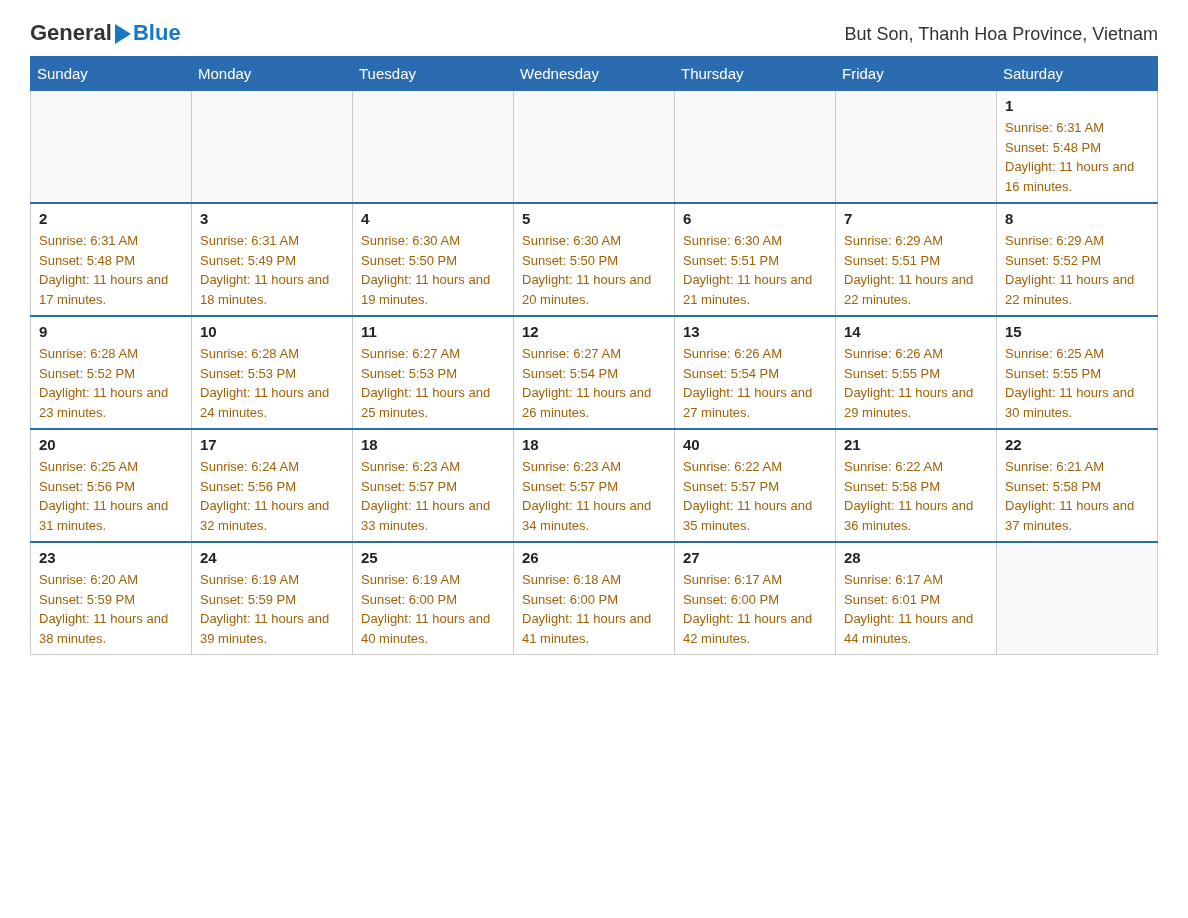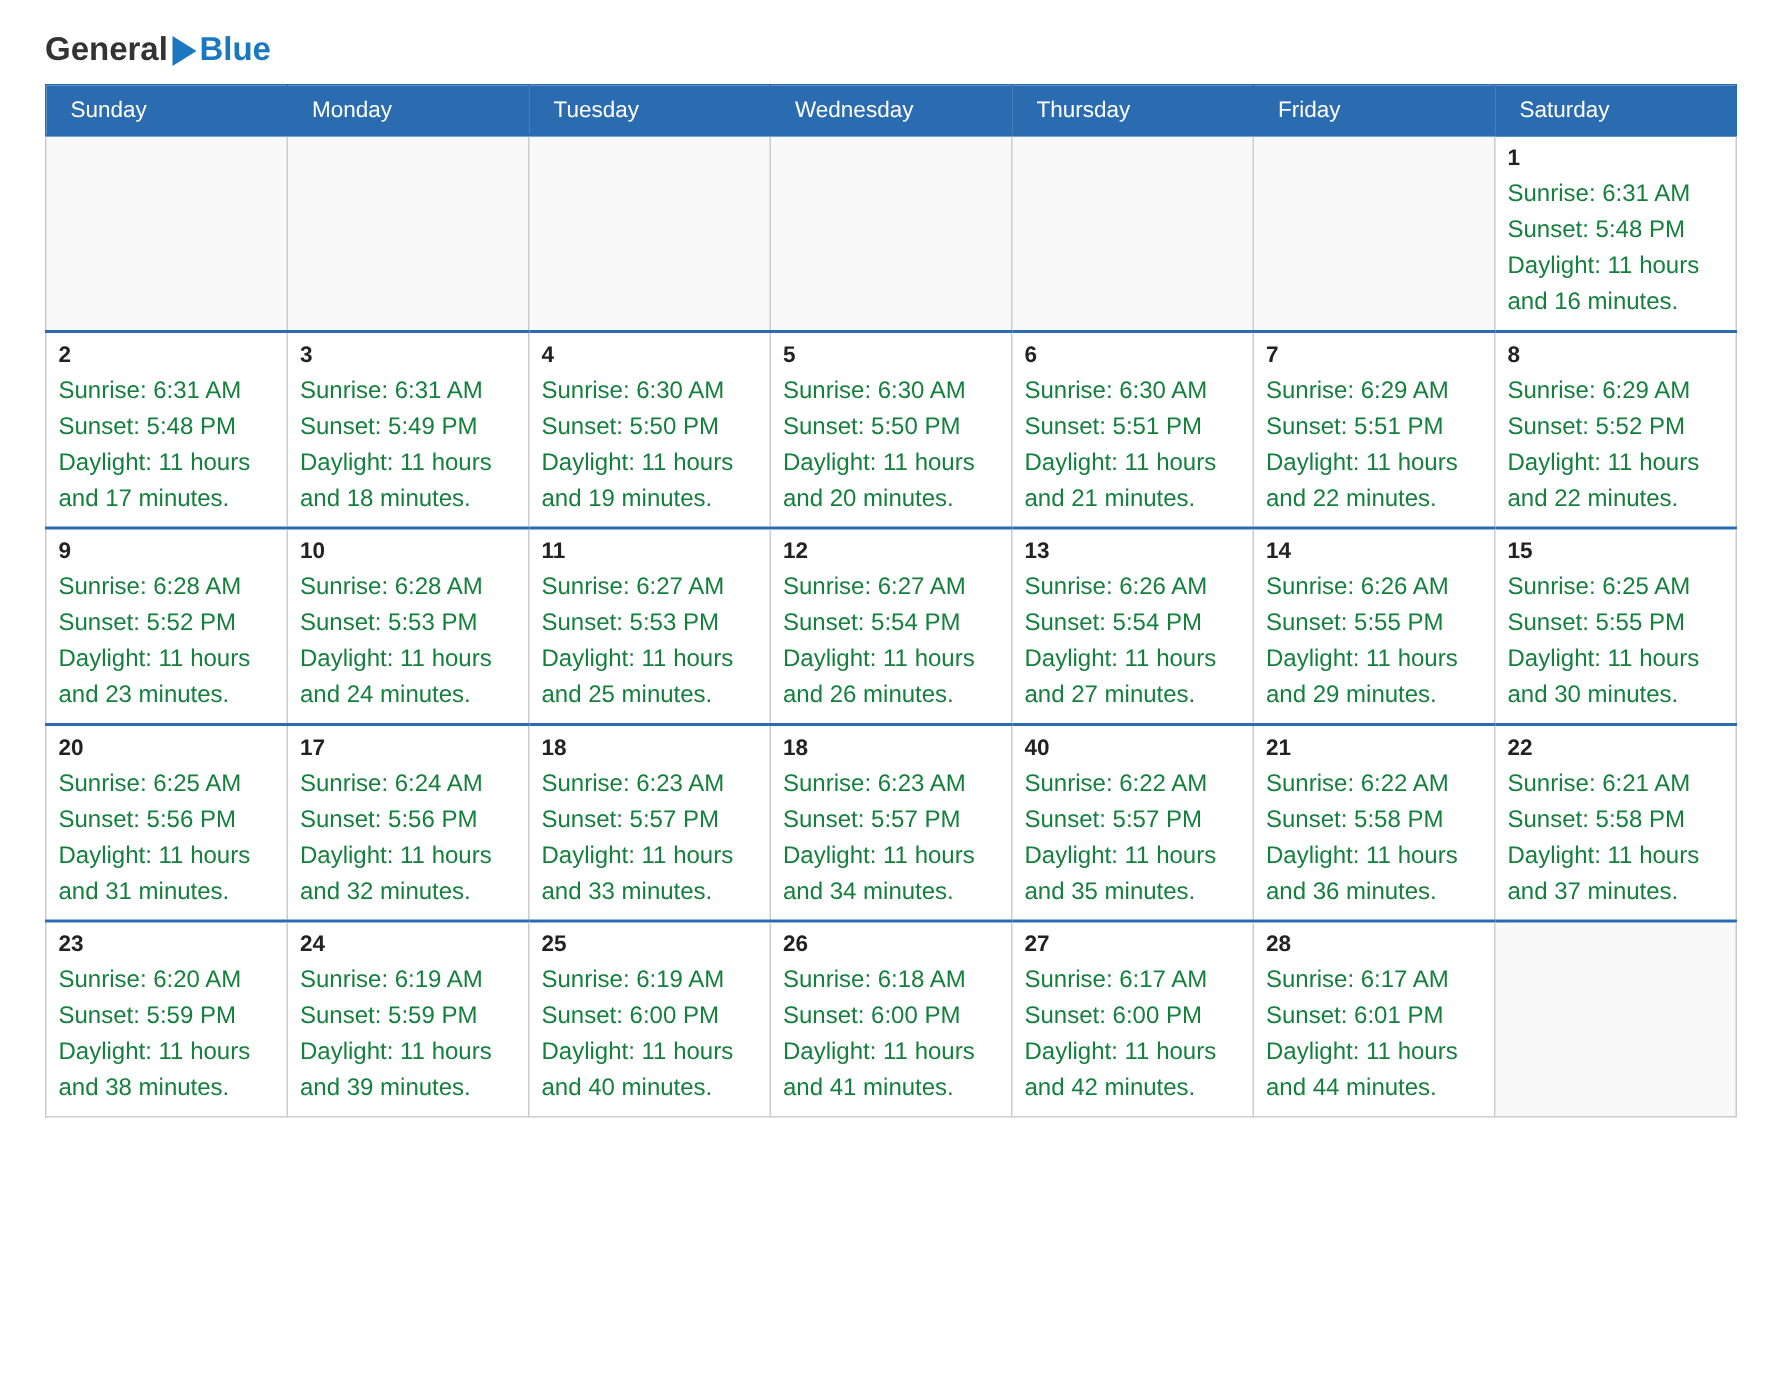--- a/index.html
+++ b/index.html
@@ -38,21 +38,21 @@
     .calendar {
       width: 100%;
       border-collapse: collapse;
       margin-top: 10px;
     }
     .calendar th {
       background-color: #2b6cb0;
       color: #fff;
       font-size: 15px;
       font-weight: normal;
-      padding: 8px 16px;
+      padding: 8px 6px;
       text-align: left;
       border: 1px solid #2b6cb0;
     }
     .calendar td {
       vertical-align: top;
       padding: 6px 8px;
       border: 1px solid #ccc;
       width: 14.28%;
       min-height: 100px;
       font-size: 13px;
@@ -62,22 +62,22 @@
       background: #f9f9f9;
     }
     .day-number {
       font-size: 15px;
       font-weight: bold;
       color: #222;
       display: block;
       margin-bottom: 4px;
     }
     .day-info {
-      font-size: 16px;
-      color: #15803d;
+      font-size: 13px;
+      color: #a16207;
       line-height: 1.5;
     }
     .row-border td {
       border-top: 2px solid #2b6cb0;
     }
     .logo-wrapper {
       display: flex;
       flex-direction: row;
       align-items: flex-start;
     }
@@ -108,20 +108,21 @@
 
 <div class="header">
   <div class="logo-wrapper">
     <div class="logo-line1">
       <span class="logo-text-general">General</span>
       <span class="arrow-icon"></span>
     </div>
     <div class="logo-line2">Blue</div>
   </div>
   <div class="title-section">
+    <div class="location">But Son, Thanh Hoa Province, Vietnam</div>
   </div>
 </div>
 
 <table class="calendar">
   <thead>
     <tr>
     <th>Sunday</th>
         <th>Monday</th>
         <th>Tuesday</th>
         <th>Wednesday</th>

